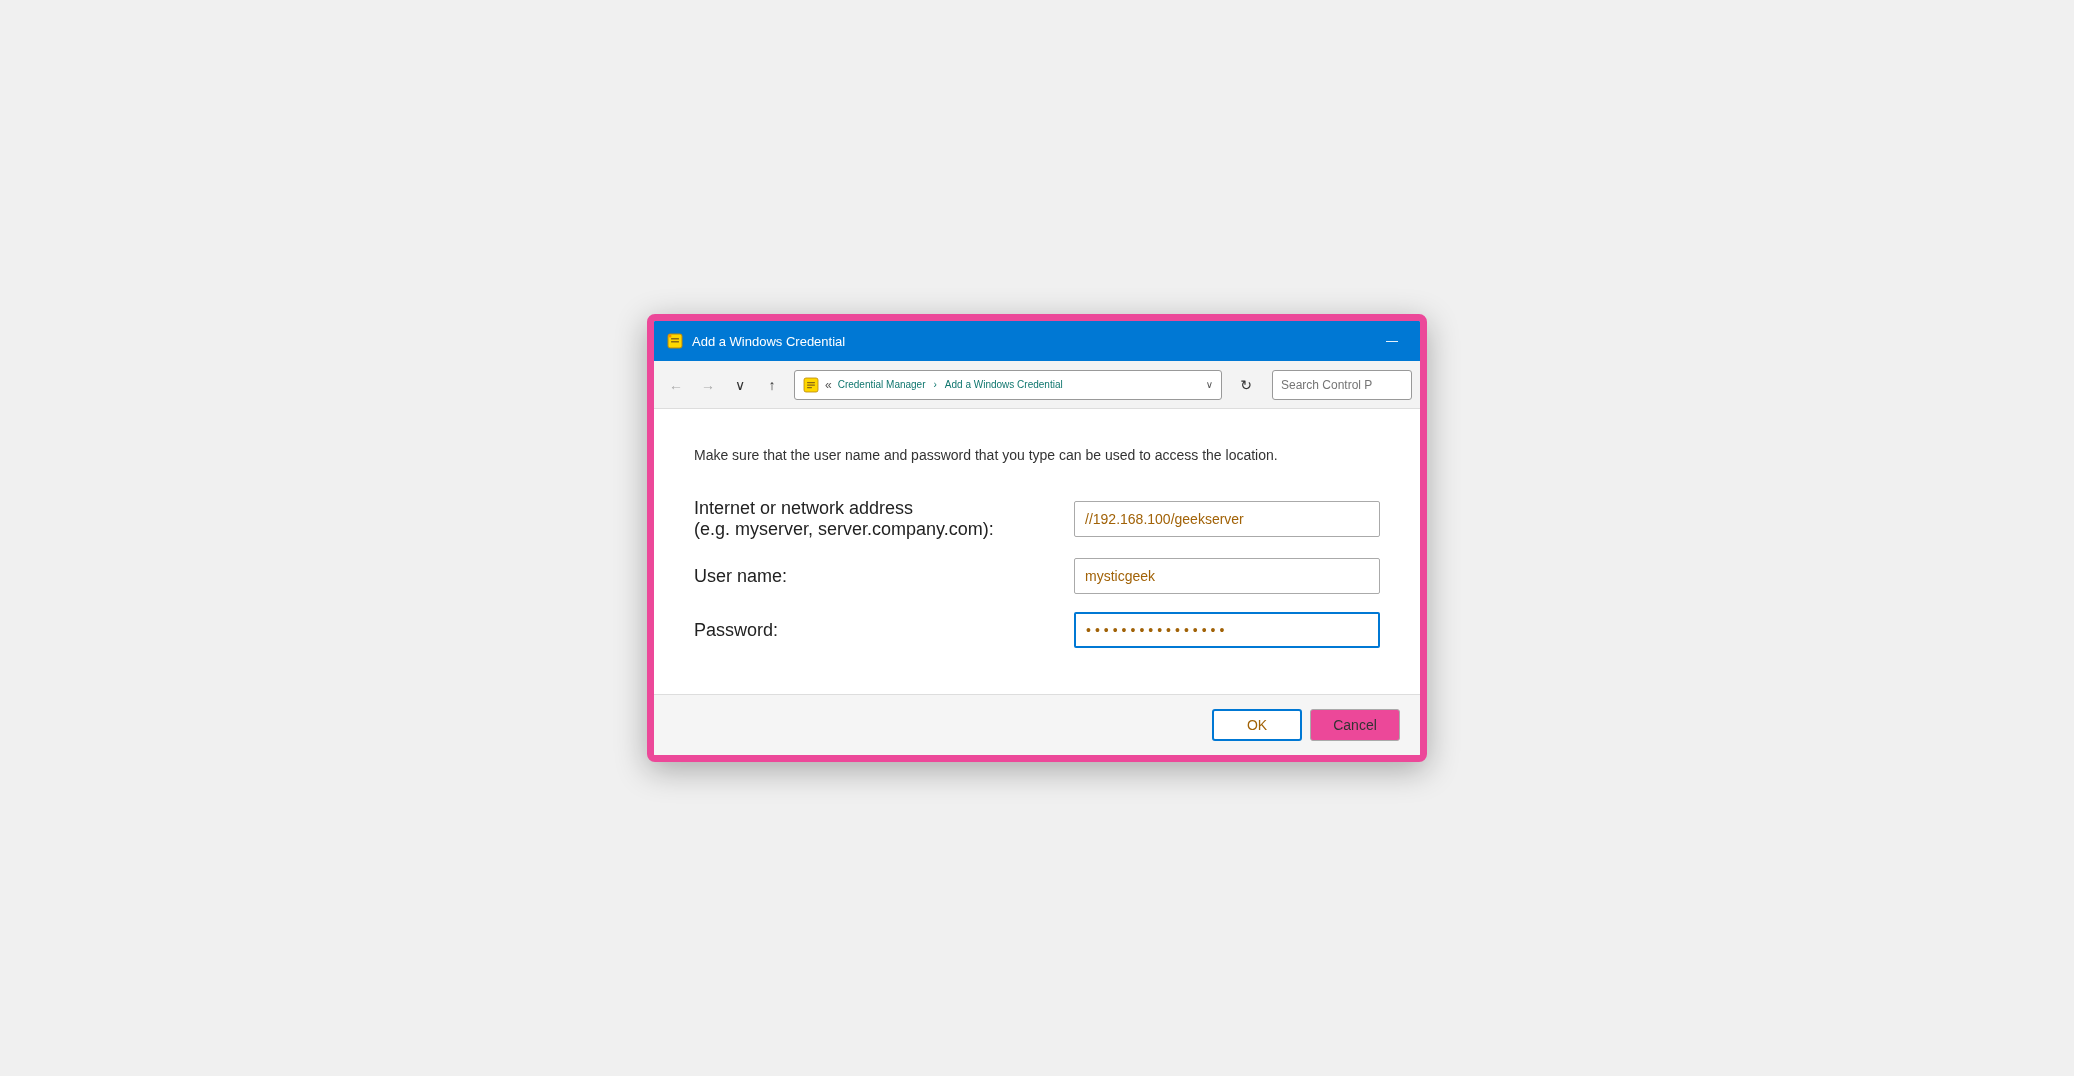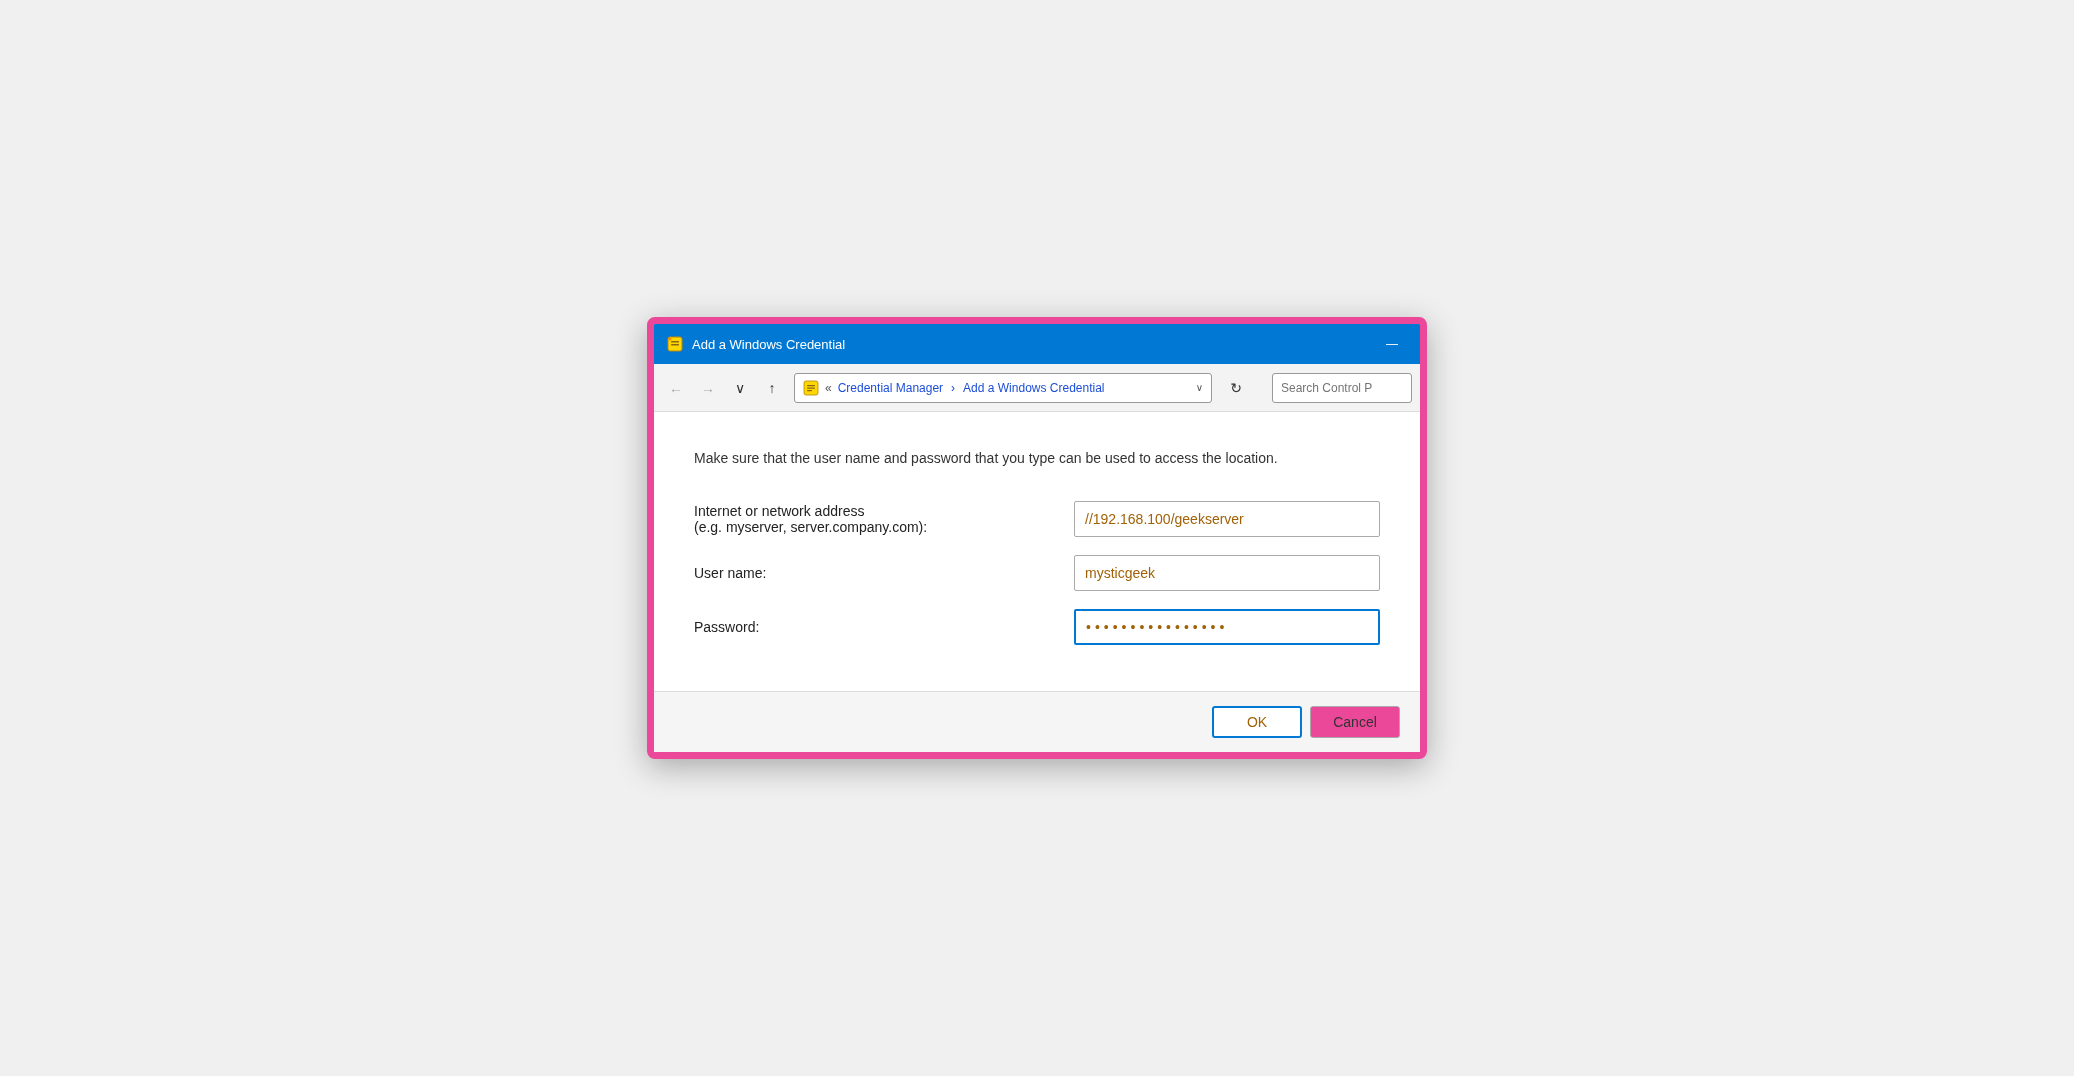--- a/index.html
+++ b/index.html
@@ -134,22 +134,22 @@
       width: 16px;
       height: 16px;
     }
 
     .address-separator {
       color: #555;
       font-size: 12px;
     }
 
     .address-text {
-      font-size: 12px;
-      color: #1d4ed8;
+      font-size: 10px;
+      color: #0f766e;
       white-space: nowrap;
     }
 
     .address-chevron {
       margin-left: auto;
       font-size: 10px;
       color: #555;
     }
 
     .nav-refresh {
@@ -169,21 +169,21 @@
 
     .search-box {
       width: 140px;
       height: 30px;
       border: 1px solid #999;
       border-radius: 3px;
       padding: 0 8px;
       font-size: 12px;
       color: #6d28d9;
       background: white;
-      margin-left: 18px;
+      margin-left: 8px;
     }
 
     
     .content {
       padding: 36px 40px 28px 40px;
       background: white;
     }
 
     .page-heading {
       font-size: 22px;
@@ -201,21 +201,21 @@
     }
 
     .form-group {
       display: flex;
       align-items: center;
       margin-bottom: 18px;
     }
 
     .form-label {
       width: 380px;
-      font-size: 14px;
+      font-size: 18px;
       color: #222;
       flex-shrink: 0;
     }
 
     .form-input {
       width: 390px;
       height: 36px;
       border: 1px solid #aaa;
       border-radius: 2px;
       padding: 0 10px;

